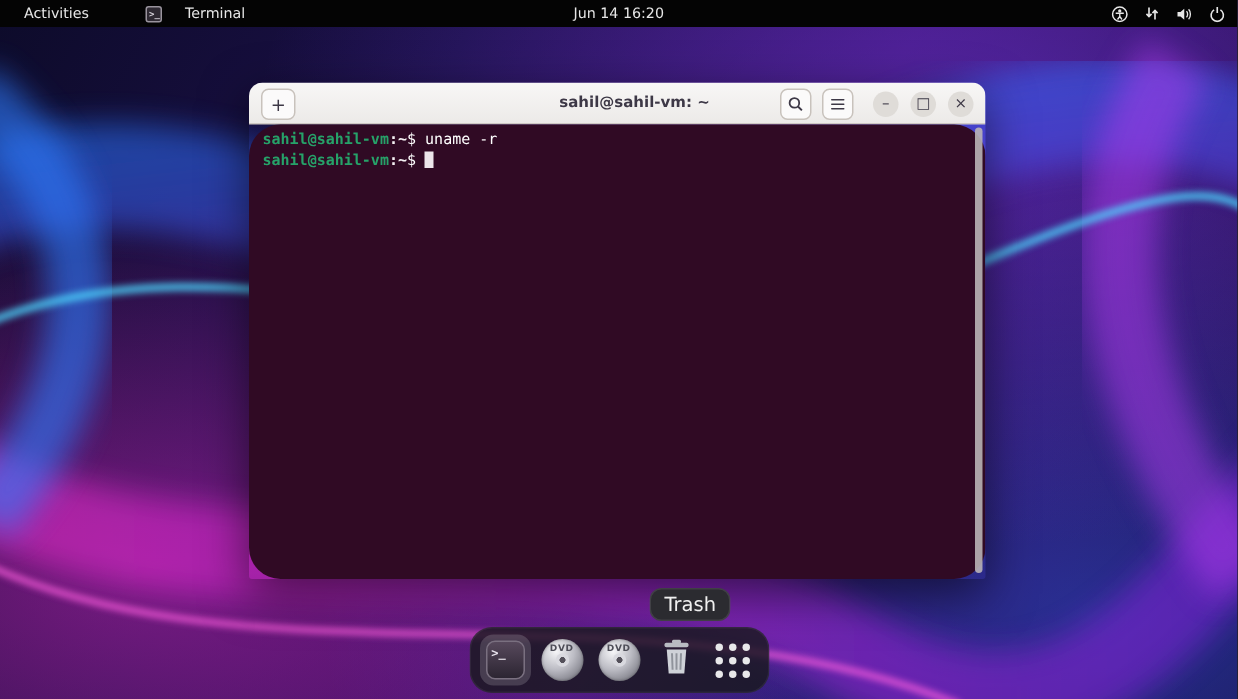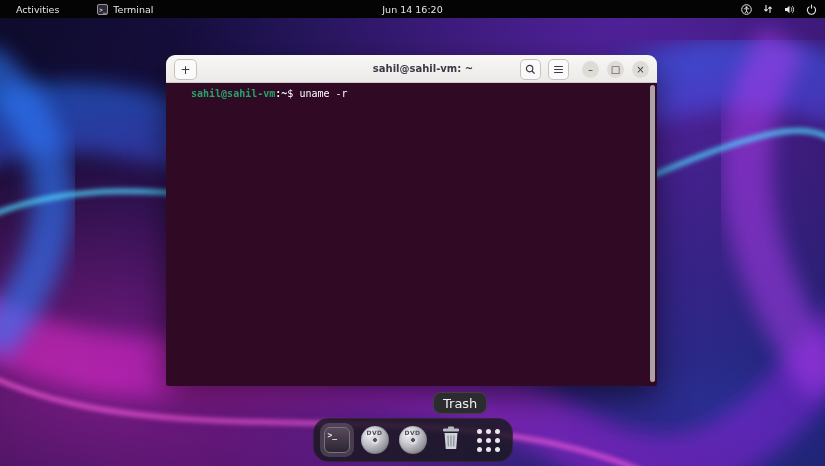--- a/index.html
+++ b/index.html
@@ -10,21 +10,21 @@
       radial-gradient(ellipse at 12% 82%, rgba(235,40,205,0.45), transparent 46%),
       radial-gradient(ellipse at 88% 88%, rgba(50,95,255,0.42), transparent 50%),
       linear-gradient(118deg,#0d0b2a 0%,#1b1047 30%,#3a0f63 58%,#180a36 100%);
   }
   .wallpaper-svg{position:absolute;inset:0;z-index:0;}
 
   
   .topbar{position:absolute;top:0;left:0;right:0;height:18px;background:#040404;
     display:flex;align-items:center;color:#e6e6e6;font-size:9.5px;z-index:50;}
   .activities{margin-left:10px;padding:1px 6px;border-radius:8px;cursor:default;}
-  .appmenu{margin-left:26px;display:flex;align-items:center;gap:5px;padding:1px 6px;border-radius:8px;}
+  .appmenu{margin-left:26px;display:flex;align-items:center;gap:15px;padding:1px 6px;border-radius:8px;}
   .mini-term{width:11px;height:11px;background:#2f2a33;border:1px solid #9a949e;border-radius:2px;
     color:#d6d2da;font:bold 6px "DejaVu Sans Mono",monospace;line-height:10px;padding-left:1px;box-sizing:border-box;}
   .clock{position:absolute;left:50%;transform:translateX(-50%);padding:1px 8px;border-radius:8px;text-align:center;}
   .status{position:absolute;right:8px;top:0;height:18px;display:flex;align-items:center;gap:11px;}
   .status svg{display:block;}
 
   
   .window{position:absolute;left:166px;top:55px;width:491px;height:331px;z-index:10;
     border-radius:9px 9px 2px 2px;overflow:hidden;box-shadow:0 10px 32px rgba(0,0,0,0.55);}
   .headerbar{position:relative;height:27px;background:linear-gradient(#f8f7f6,#eceae8);
@@ -37,21 +37,21 @@
   .hb-right{position:absolute;right:8px;top:4px;display:flex;align-items:center;}
   .sq-btn{width:19px;height:19px;border:1px solid #c8c2bc;border-radius:5px;background:#fbfafa;
     display:flex;align-items:center;justify-content:center;margin-left:7px;}
   .ham{width:9px;height:7px;display:flex;flex-direction:column;justify-content:space-between;}
   .ham i{display:block;height:1.4px;background:#3d3846;border-radius:1px;}
   .circ-btn{width:17px;height:17px;border-radius:50%;background:#dfdcd8;color:#3d3846;
     display:flex;align-items:center;justify-content:center;font-size:10px;line-height:1;margin-left:8px;}
   .circ-btn.min{margin-left:13px;}
   .term-body{position:absolute;top:28px;left:0;right:0;bottom:0;background:#300a24;
     font-family:"DejaVu Sans Mono",monospace;font-size:10px;color:#ffffff;
-    padding:5px 10px 0 25px;line-height:12.5px;}
+    padding:5px 10px 0 9px;line-height:12.5px;border-radius:21px;}
   .term-line{white-space:pre;height:12.5px;}
   .p-user{color:#26a269;font-weight:bold;}
   .p-path{color:#f4f1f3;font-weight:bold;}
   .cursor{display:inline-block;width:6px;height:11px;background:#ece6ea;vertical-align:-2px;}
   .scrollbar{position:absolute;top:30px;right:2px;bottom:4px;width:5px;z-index:12;}
   .scroll-thumb{position:absolute;top:0;bottom:0;left:0;right:0;background:#b9b2b6;border-radius:3px;opacity:.9;}
 
   
   .dock{position:absolute;left:50%;transform:translateX(-50%);bottom:4px;height:42px;
     background:rgba(24,24,29,0.82);border:1px solid rgba(255,255,255,0.06);
@@ -161,20 +161,21 @@
             </span>
         </div>
         <div class="circ-btn min">–</div>
         <div class="circ-btn">□</div>
         <div class="circ-btn">×</div>
       </div>
     </div>
 
     <div class="term-body">
       <div class="term-line"><span class="p-user">sahil@sahil-vm</span><span class="p-path">:~</span><span>$ </span><span>uname -r</span></div>
+      <div class="term-line"><span class="p-user">sahil@sahil-vm</span><span class="p-path">:~</span><span>$ </span><span class="cursor"></span></div>
     </div>
 
     <div class="scrollbar">
       <div class="scroll-thumb"></div>
     </div>
   </div>
 
   <div class="tooltip">Trash</div>
 
   <div class="dock">

